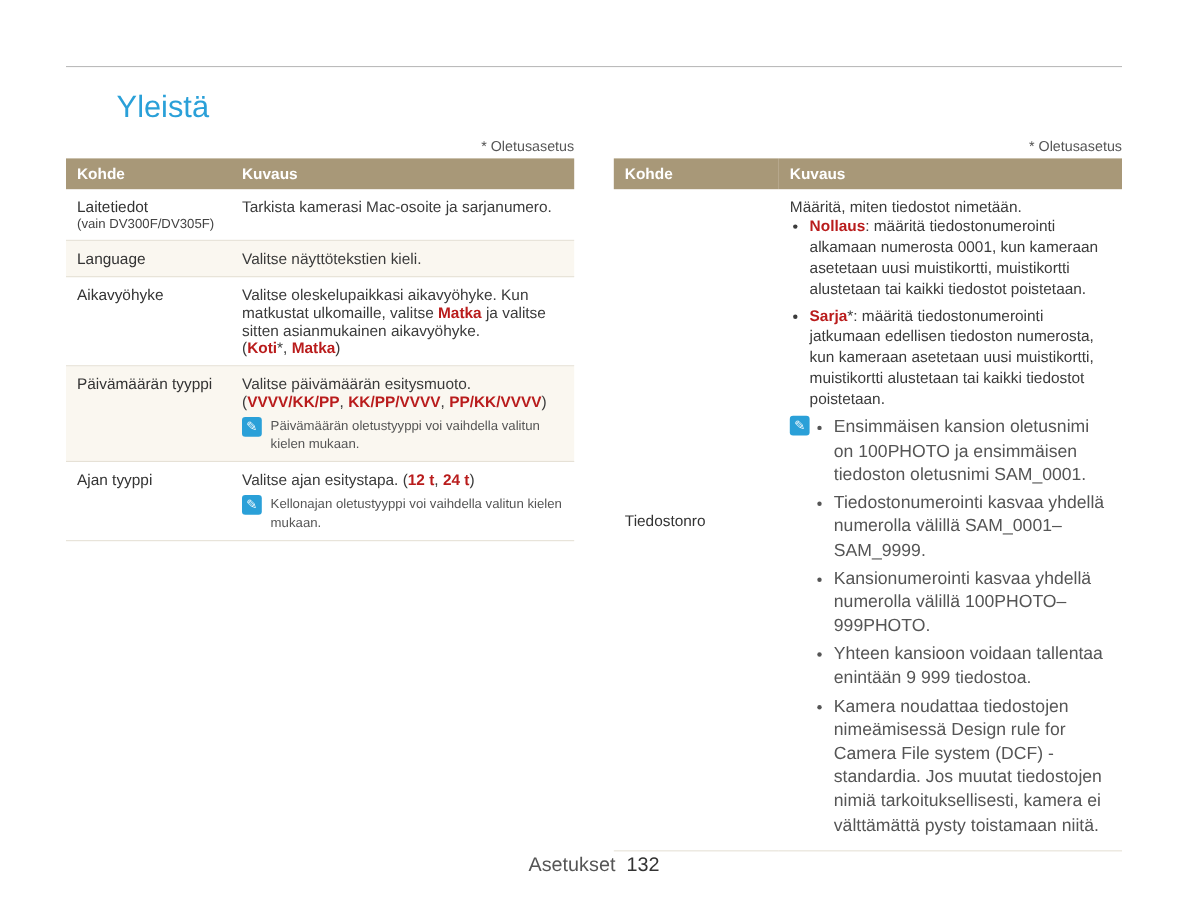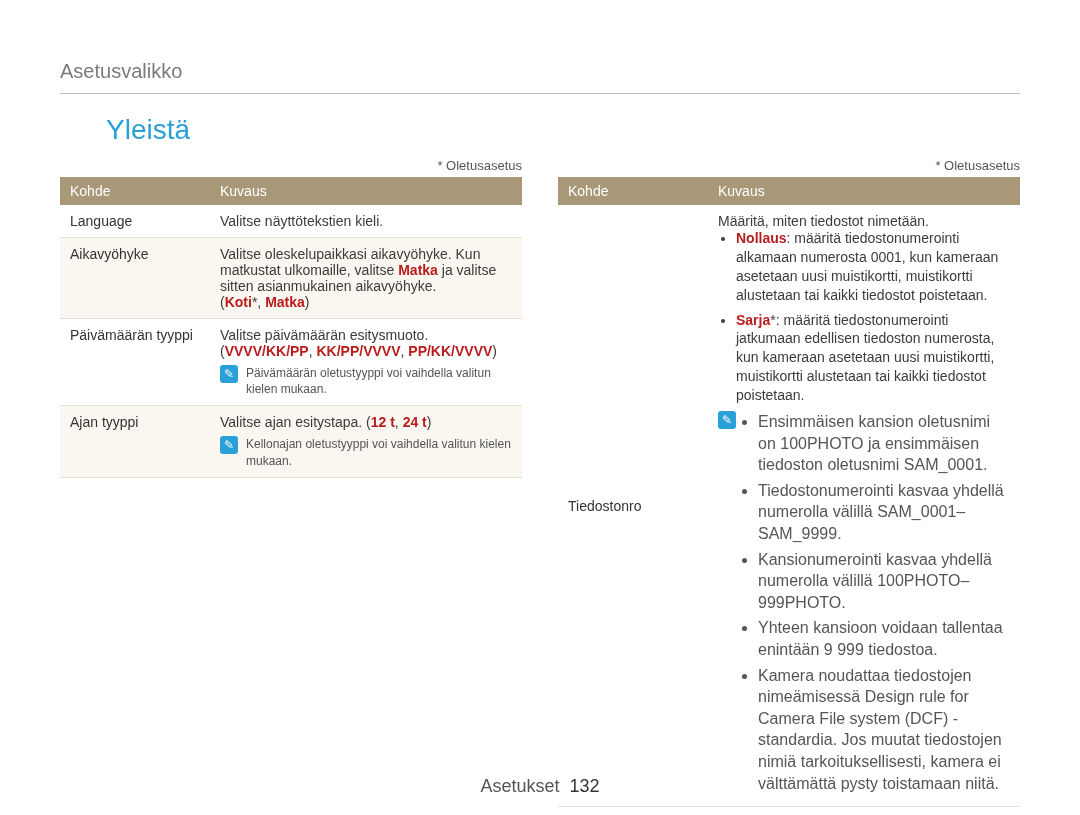--- a/index.html
+++ b/index.html
@@ -5,21 +5,21 @@
   * { margin: 0; padding: 0; box-sizing: border-box; }
   html, body { width: 1080px; height: 815px; font-family: Arial, Helvetica, sans-serif; color: #444; background: #fff; }
   .page { padding: 60px 60px 0 60px; position: relative; height: 100%; }
   .breadcrumb { font-size: 20px; color: #7a7a7a; font-weight: 300; margin-bottom: 10px; }
   .rule { border: none; border-top: 1px solid #bbb; margin-bottom: 20px; }
   .title { font-size: 28px; color: #2aa0d8; font-weight: 400; margin-bottom: 12px; margin-left: 46px; }
   .columns { display: flex; gap: 36px; justify-content: center; }
   .col { flex: 1; }
   .default-note { text-align: right; font-size: 13px; color: #555; margin-bottom: 4px; }
   table { width: 100%; border-collapse: collapse; font-size: 14px; }
-  thead th { background: #a89878; color: #fff; font-weight: 400; text-align: left; padding: 6px 10px; }
+  thead th { background: #a89878; color: #fff; font-weight: 700; text-align: left; padding: 6px 10px; }
   thead th:first-child { width: 150px; }
   tbody td { padding: 8px 10px; vertical-align: top; border-bottom: 1px solid #e6e1d6; color: #3b3b3b; }
   tbody tr:nth-child(even) td { background: #faf7f0; }
   .label-sub { font-size: 12px; color: #444; }
   .bold { font-weight: 700; color: #b91c1c; }
   .note-block { display: flex; gap: 8px; margin-top: 6px; }
   .note-icon { width: 18px; height: 18px; flex: none; background: #2aa0d8; border-radius: 3px; display: flex; align-items: center; justify-content: center; color: #fff; font-size: 12px; }
   .note-icon::before { content: "✎"; }
   .note-text { font-size: 12px; color: #555; line-height: 1.35; }
   ul.plain { list-style: disc; margin-left: 18px; }
@@ -27,36 +27,42 @@
   ul.mini { list-style: disc; margin-left: 14px; }
   ul.mini > li { font-size: 16px; color: #555; line-height: 1.35; margin-bottom: 4px; }
   .footer { position: absolute; bottom: 18px; left: 0; right: 0; text-align: center; font-size: 18px; color: #555; }
   .footer .pg { color: #333; }
   .left-col-cell { color: #333; }
 </style>
 </head>
 <body>
 
 <div class="page">
-  <div class="breadcrumb">Asetusvalikko</div>
   <hr class="rule">
   <div class="title">Yleistä</div>
 
   <div class="columns">
 
     <div class="col">
       <div class="default-note">* Oletusasetus</div>
       <table>
         <thead>
           <tr>
             <th>Kohde</th>
             <th>Kuvaus</th>
           </tr>
         </thead>
         <tbody>
+          <tr>
+            <td class="left-col-cell">
+              <div>Laitetiedot</div>
+              <div class="label-sub">(vain DV300F/DV305F)</div>
+            </td>
+            <td>Tarkista kamerasi Mac-osoite ja sarjanumero.</td>
+          </tr>
           <tr>
             <td class="left-col-cell">Language</td>
             <td>Valitse näyttötekstien kieli.</td>
           </tr>
           <tr>
             <td class="left-col-cell">Aikavyöhyke</td>
             <td>
               <span>Valitse oleskelupaikkasi aikavyöhyke. Kun matkustat ulkomaille, valitse </span><span class="bold">Matka</span><span> ja valitse sitten asianmukainen aikavyöhyke.</span><br>
               <span>(</span><span class="bold">Koti</span><span>*</span><span>, </span><span class="bold">Matka</span><span>)</span>
             </td>

